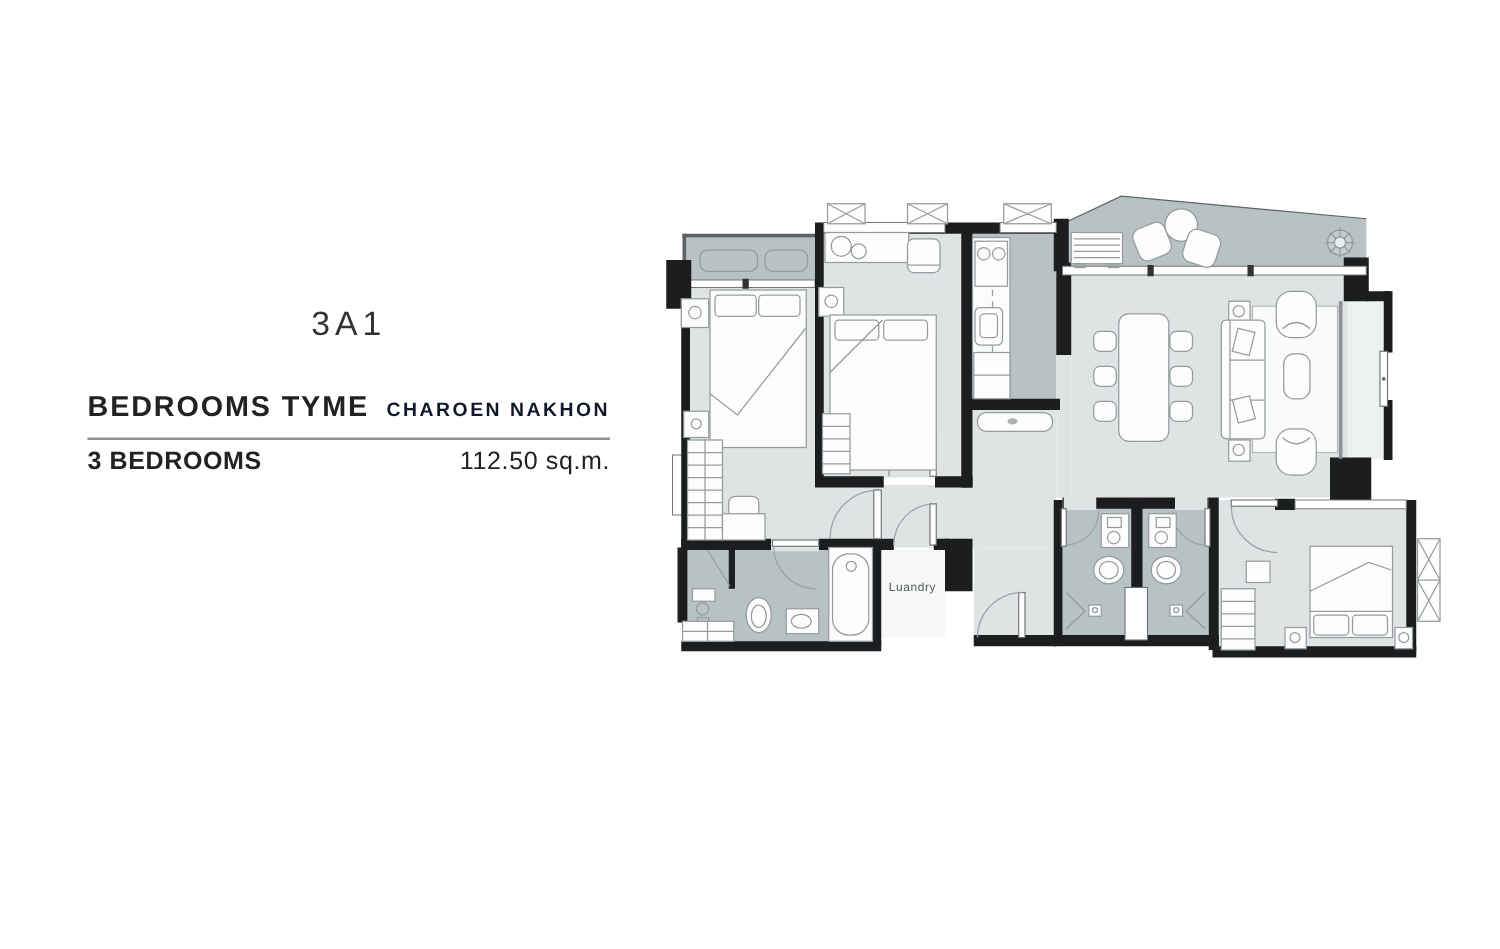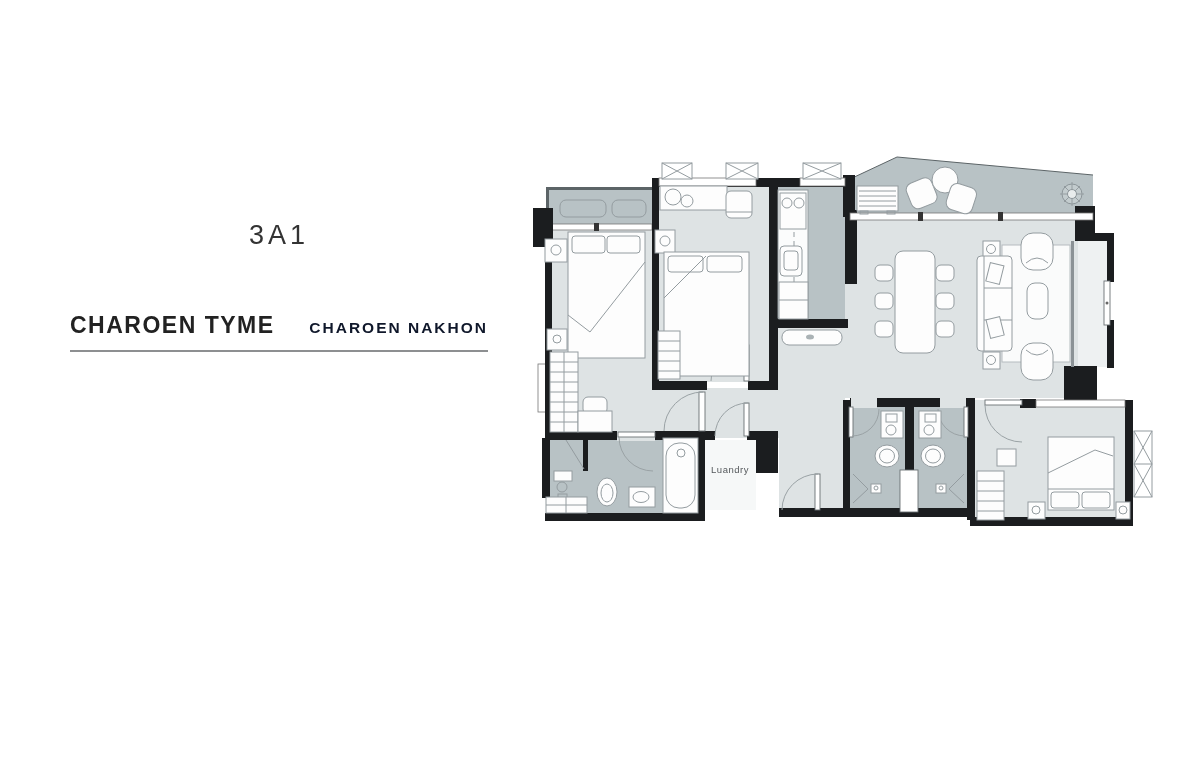--- a/index.html
+++ b/index.html
@@ -1,19 +1,19 @@
 <!DOCTYPE html>
 <html style="--wall: #1b1d1f; --floor-light: #dee3e4; --floor-dark: #b8c2c5; --floor-white: #f6f8f8; --furn-stroke: #949ca0; --thin: #5c6467; --text: #333333; --divider: #8d8f91;"><head>
 <meta charset="utf-8">
 <style>
   html,body{margin:0;padding:0;background:#fff;width:1200px;height:759px;overflow:hidden;
     font-family:"Liberation Sans", sans-serif;}
   .stage{position:relative;width:1200px;height:759px;background:#fff;}
   
-  .unit-code{position:absolute;left:70px;top:220px;width:418px;text-align:center;
+  .unit-code{position:absolute;left:70px;top:244px;width:418px;text-align:center;
     font-size:27px;letter-spacing:4px;color:var(--text);}
   .name-row{position:absolute;left:70px;top:312px;width:418px;display:flex;
     justify-content:space-between;align-items:baseline;}
   .project{font-size:23px;font-weight:bold;letter-spacing:1.5px;color:#222;}
   .location{font-size:15.5px;font-weight:600;letter-spacing:2px;color:#0f172a;}
   .divider{position:absolute;left:70px;top:350px;width:418px;height:2px;background:var(--divider);}
   .type-row{position:absolute;left:70px;top:358px;width:418px;display:flex;
     justify-content:space-between;align-items:baseline;}
   .bedrooms{font-size:20px;font-weight:bold;letter-spacing:.5px;color:#222;}
   .area{font-size:20px;color:#222;letter-spacing:.5px;}
@@ -32,24 +32,28 @@
   .dark-ln{stroke:#5c6467;stroke-width:1;fill:none;}
   .lbl{font-size:9.5px;letter-spacing:.5px;fill:#55595c;}
 </style>
 </head>
 <body>
 
 <div class="stage">
 
   <div class="unit-code">3A1</div>
   <div class="name-row">
-    <span class="project">CHAROEN TYME</span>
+    <span class="project">BEDROOMS TYME</span>
     <span class="location">CHAROEN NAKHON</span>
   </div>
   <div class="divider"></div>
+  <div class="type-row">
+    <span class="bedrooms">3 BEDROOMS</span>
+    <span class="area">112.50 sq.m.</span>
+  </div>
 
   <svg width="1200" height="759" viewBox="0 0 1200 759">
 
     <g>
       <rect class="fd" x="549" y="190" width="103" height="37"></rect>
       <polygon class="fd" points="848,180 897,157 1093,175 1093,214 848,214"></polygon>
       <rect class="fl" x="552" y="224" width="100" height="208"></rect>
       <rect class="fl" x="659" y="187" width="110" height="195"></rect>
       <rect class="fd" x="778" y="187" width="67" height="133"></rect>
       <rect class="fl" x="778" y="328" width="67" height="110"></rect>

